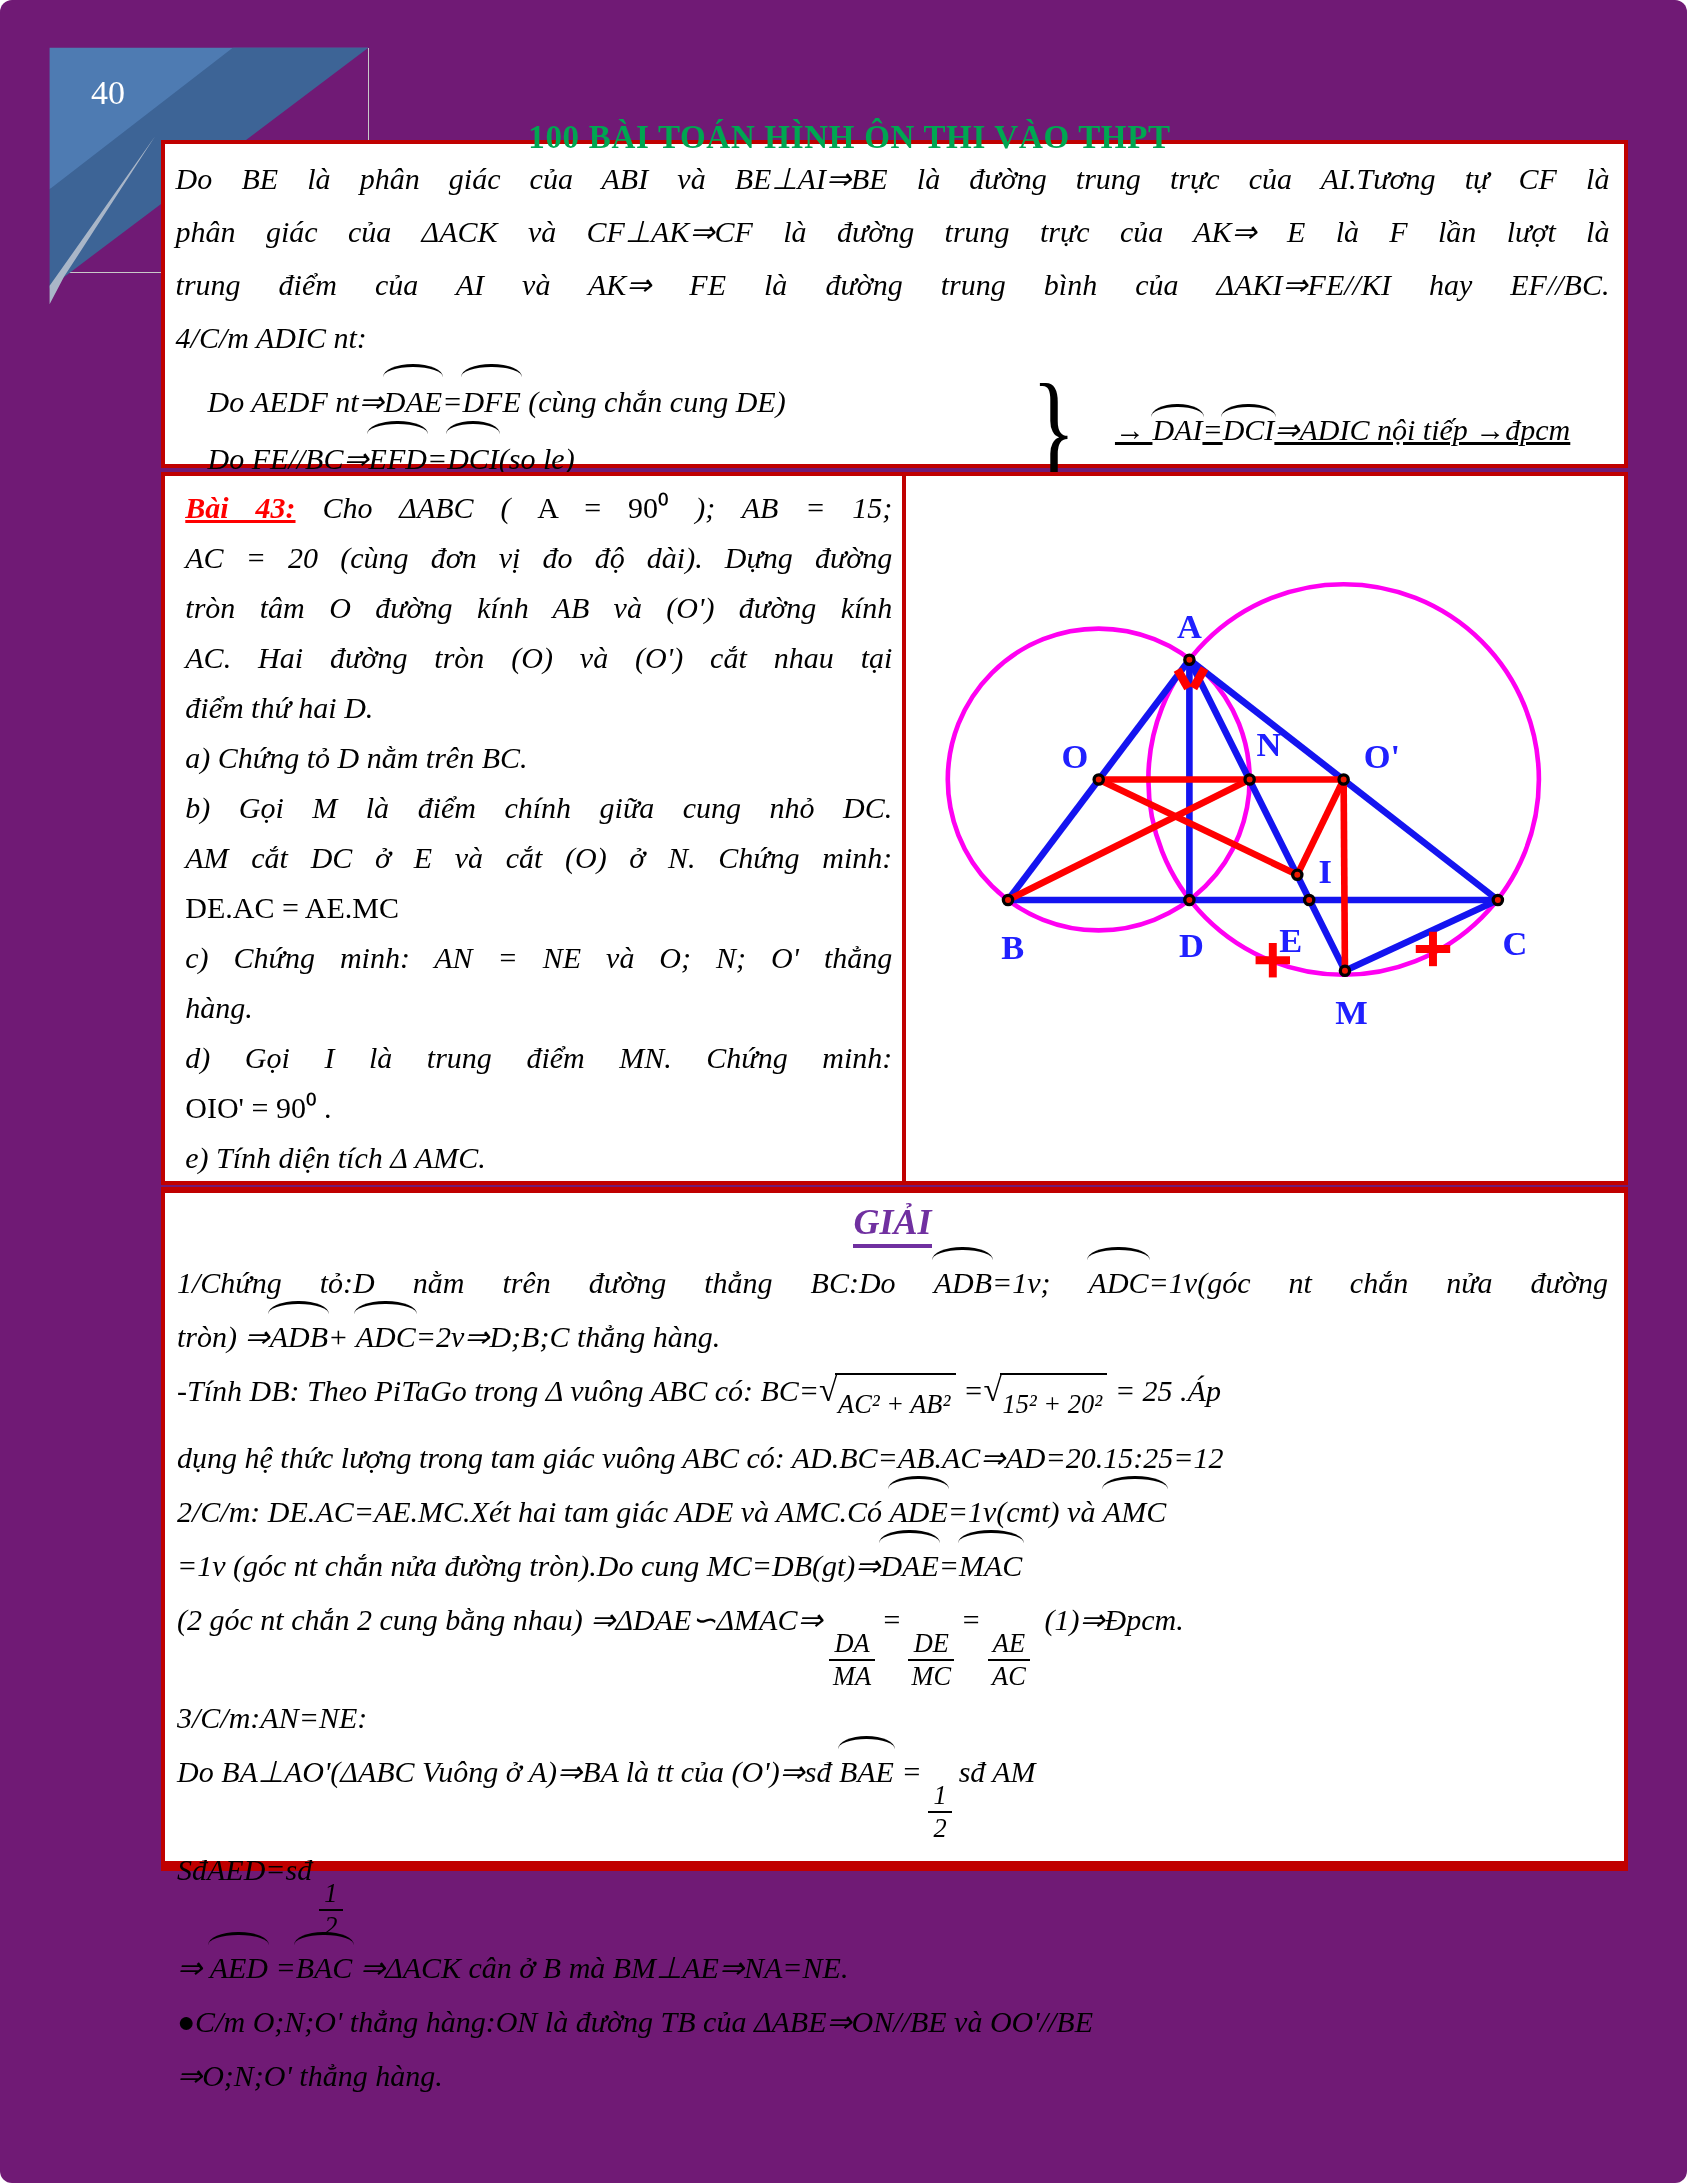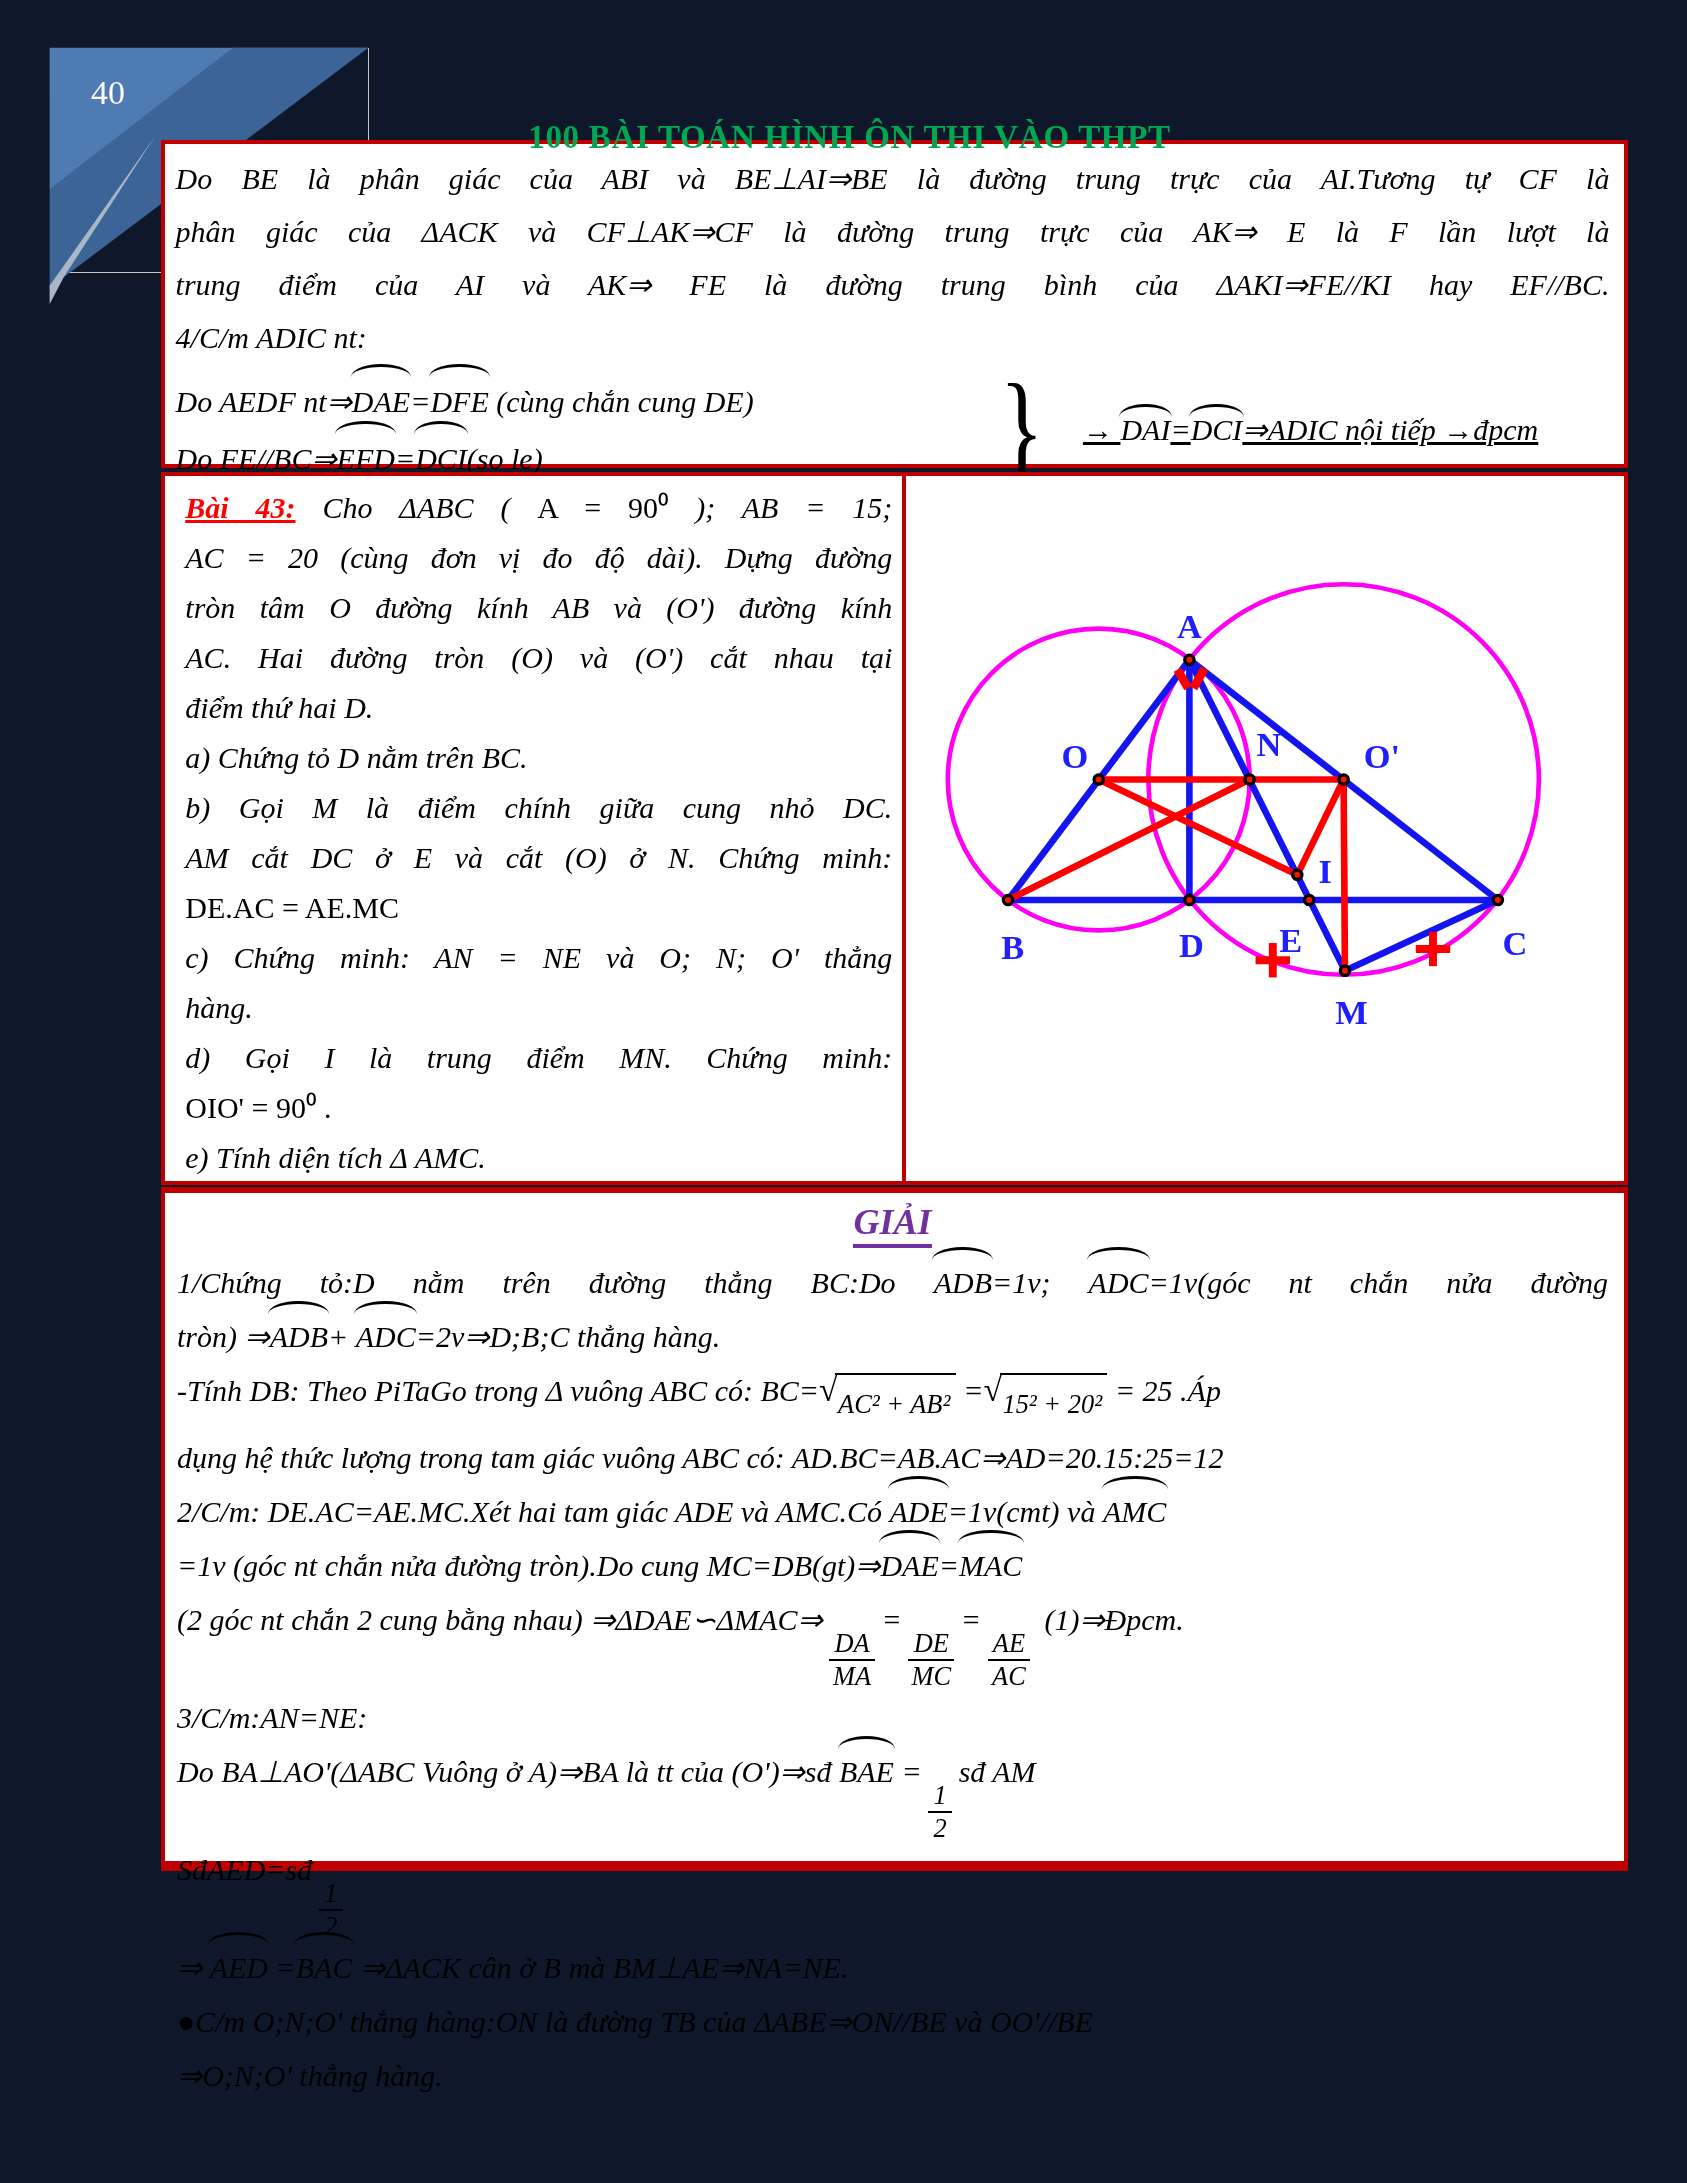--- a/index.html
+++ b/index.html
@@ -1,17 +1,17 @@
 <!DOCTYPE html>
 <html style="font-size:10.6px"><head>
 <meta charset="utf-8">
 <style>
   html,body{margin:0;padding:0;background:#fff;}
-  .page{position:relative;width:1687px;height:2183px;background:#0f172a;overflow:hidden;
-        font-family:"Liberation Serif",serif;color:#000;}
+  .page{position:relative;width:1687px;height:2183px;background:#701a75;overflow:hidden;
+        font-family:"Liberation Serif",serif;color:#000;border-radius:12px;}
   
   .pagenum{position:absolute;left:91px;top:74px;font-size:34px;color:#fff;z-index:3;}
   .doc-title{position:absolute;left:112px;top:98px;width:1475px;text-align:center;
              font-size:33px;font-weight:bold;letter-spacing:0.7px;z-index:2;margin-top:21px;}
   .gridline{position:absolute;background:#c9c9c9;z-index:0;}
   
   .box{position:absolute;left:161px;width:1467px;border:4px solid #C00000;background:#fff;
        box-sizing:border-box;z-index:1;}
   #box1{top:140px;height:328px;padding:8px 14.6px 0 10.6px;}
   #box2{top:472px;height:713px;}
@@ -33,21 +33,21 @@
   
   .frac{display:inline-flex;flex-direction:column;align-items:center;vertical-align:-0.85em;
         line-height:1.08;margin:0 6.6px;font-size:0.88em;}
   .frac .fn{border-bottom:2px solid #000;padding:0 5.3px 1.3px 5.3px;}
   .frac .fd{padding-top:1.3px;}
   
   .sqrt{display:inline-flex;align-items:flex-start;font-style:italic;}
   .sqrt .rad{font-style:normal;font-size:1.12em;line-height:1;}
   .sqrt .under{border-top:2px solid #000;padding:1.3px 5.3px 0 2.6px;margin-left:-2px;font-size:0.88em;}
   
-  .group{display:flex;align-items:center;margin-top:2.6px;}
+  .group{display:flex;align-items:center;margin-top:2.6px;margin-left:32px;}
   .g-left{width:814px;}
   .g-left .t-line{line-height:57px;}
   .brace{font-size:132px;line-height:126px;transform:scaleX(0.7);font-weight:400;}
   .g-right{margin-left:30px;font-style:italic;font-size:30px;text-decoration:underline;}
   
   .giai{ text-align:center;margin:4px 0 8px 0;}
   .giai span{display:inline-block;color:#7030A0;font-weight:bold;font-style:italic;font-size:36px;
              border-bottom:4.6px solid #7030A0;padding-bottom:1.3px;}
   
   .figure-svg{position:absolute;left:745px;top:2.6px;}

